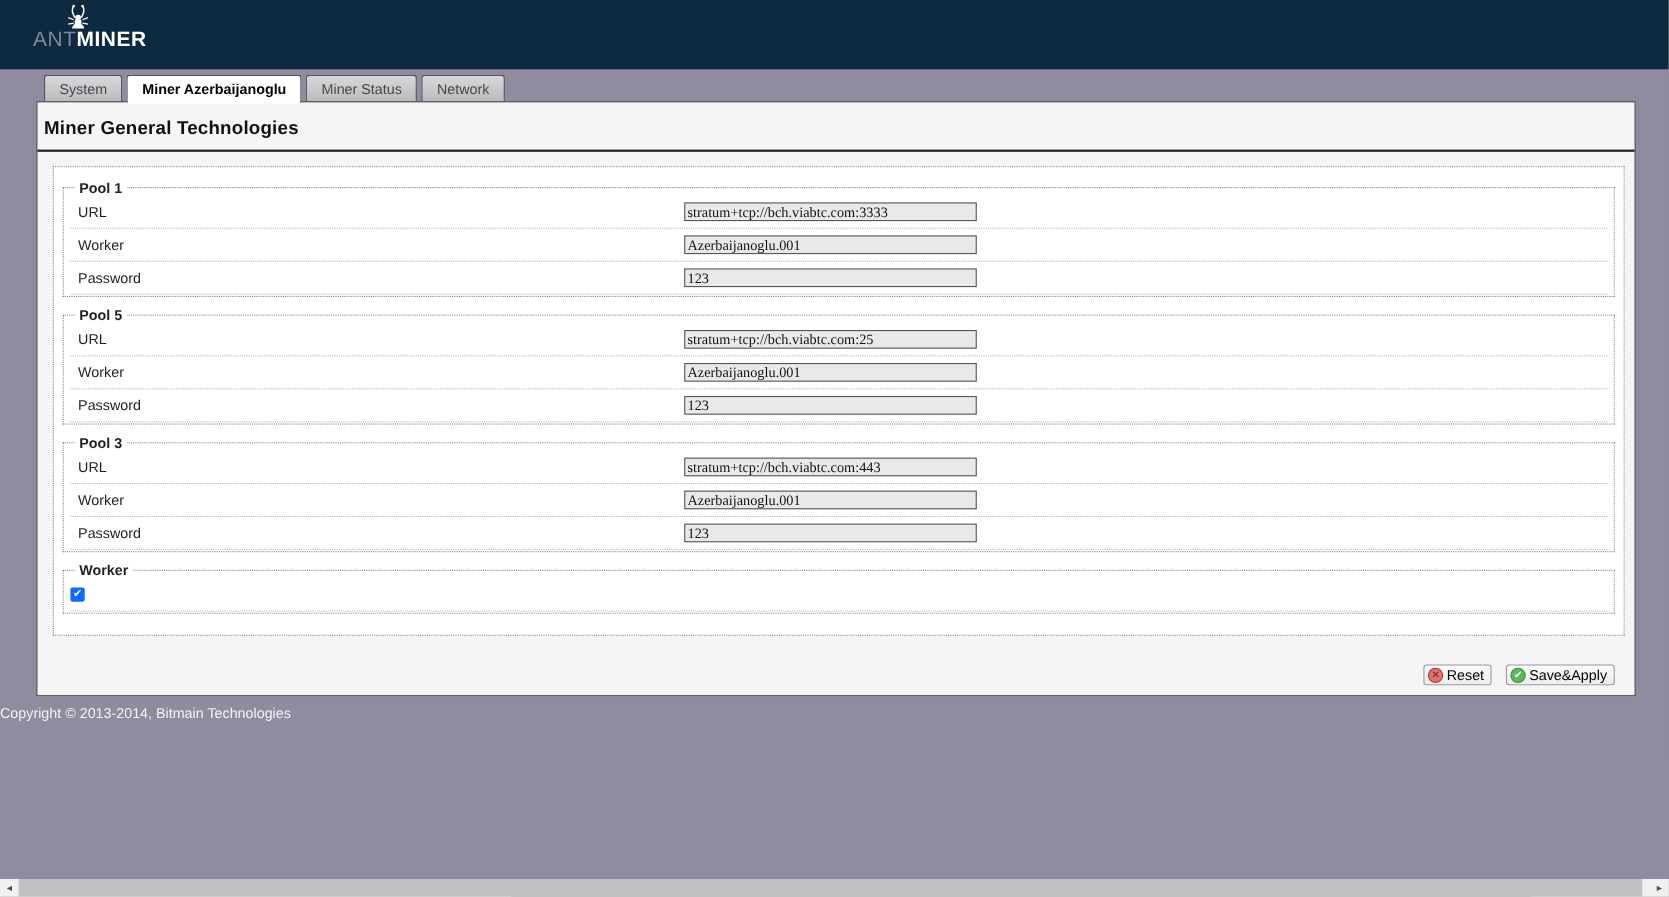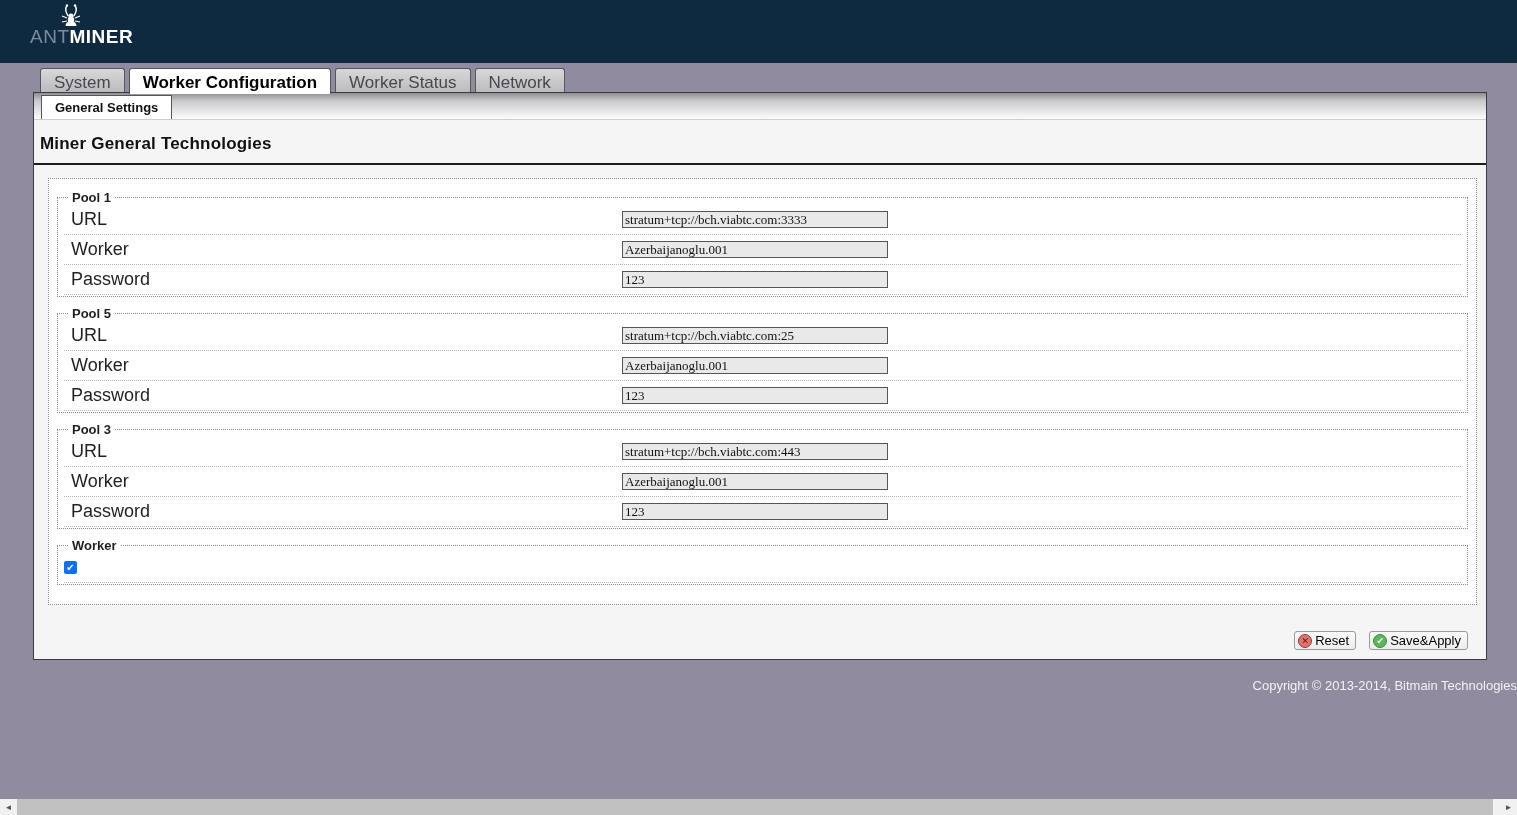--- a/index.html
+++ b/index.html
@@ -23,21 +23,21 @@
   .logo .logo-text { font-size: 19px; letter-spacing: 0.5px; white-space: nowrap; }
   .logo .logo-ant { color: #7f8a9b; font-weight: normal; }
   .logo .logo-miner { color: #ffffff; font-weight: bold; }
   
   .tab-row {
     padding: 5px 0 0 40px;
     height: 24px;
     display: flex;
   }
   .tab {
-    font-size: 17px;
+    font-size: 13px;
     color: #47474f;
     background: linear-gradient(#d8d8d8, #b9b9bd);
     border: 1px solid #55555c;
     border-bottom: none;
     border-radius: 3px 3px 0 0;
     padding: 4px 13px 21px 13px;
     margin-right: 4px;
     cursor: pointer;
     position: relative;
     z-index: 1;
@@ -105,21 +105,21 @@
     padding: 0 4px;
   }
   .form-row {
     display: flex;
     align-items: center;
     height: 29px;
     margin: 0 6px;
     border-bottom: 1px dotted #b5b5b5;
   }
   .form-row .field-label {
-    font-size: 18px;
+    font-size: 13px;
     color: #1f1f1f;
     padding-left: 7px;
     width: 551px;
     flex: none;
   }
   .form-row input.text-input {
     width: 260px;
     height: 15px;
     background: #e9e9e9;
     border: 1px solid #565656;
@@ -165,24 +165,24 @@
     display: inline-flex;
     align-items: center;
     justify-content: center;
     font-size: 9px;
     font-weight: bold;
   }
   .icon-red   { background: #d9766f; border: 1px solid #a33; color: #7a1412; box-sizing: border-box;}
   .icon-green { background: #5cb85c; border: 1px solid #3d8b3d; color: #ffffff; box-sizing: border-box;}
   
   .footer {
-    text-align: right;
+    text-align: left;
     color: #f2f2f2;
     font-size: 13px;
-    padding-top: 18px;
+    padding-top: 8px;
   }
   
   .h-scrollbar {
     position: fixed;
     left: 0; bottom: 0;
     width: 1517px; height: 16px;
     background: #f1f1f1;
   }
   .h-scrollbar .arrow {
     position: absolute; top: 0;
@@ -216,30 +216,27 @@
       <circle cx="13" cy="16" r="3.2" fill="#ffffff"></circle>
       <path d="M13 17 a5.5 5 0 0 1 5.5 5 L7.5 22 a5.5 5 0 0 1 5.5-5z" fill="#ffffff"></path>
       <path d="M9 14 L4 12 M17 14 L22 12 M9 17 L4 18 M17 17 L22 18" stroke="#ffffff" stroke-width="1.1" fill="none"></path>
     </svg>
     <div class="logo-text"><span class="logo-ant">ANT</span><span class="logo-miner">MINER</span></div>
   </div>
 </div>
 
 <div class="tab-row">
   <div class="tab">System</div>
-  <div class="tab active">Worker Configuration</div>
-  <div class="tab">Worker Status</div>
+  <div class="tab active">Miner Azerbaijanoglu</div>
+  <div class="tab">Miner Status</div>
   <div class="tab">Network</div>
 </div>
 
 <div class="panel">
 
-  <div class="subtab-bar">
-    <div class="subtab">General Settings</div>
-  </div>
 
   <div class="page-title">Miner General Technologies</div>
   <hr class="title-rule">
 
   <div class="outer-box">
 
     <fieldset class="group">
       <legend>Pool 1</legend>
       <div class="form-row">
         <span class="field-label">URL</span>

